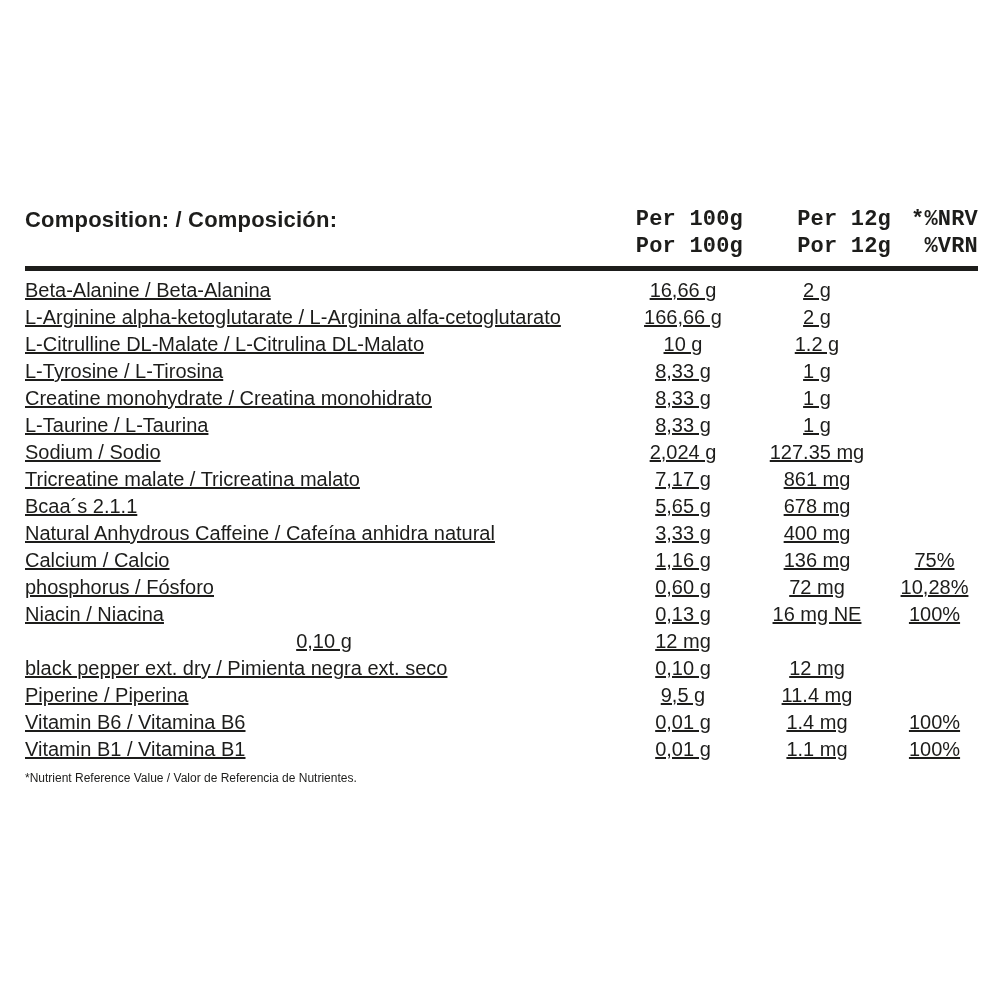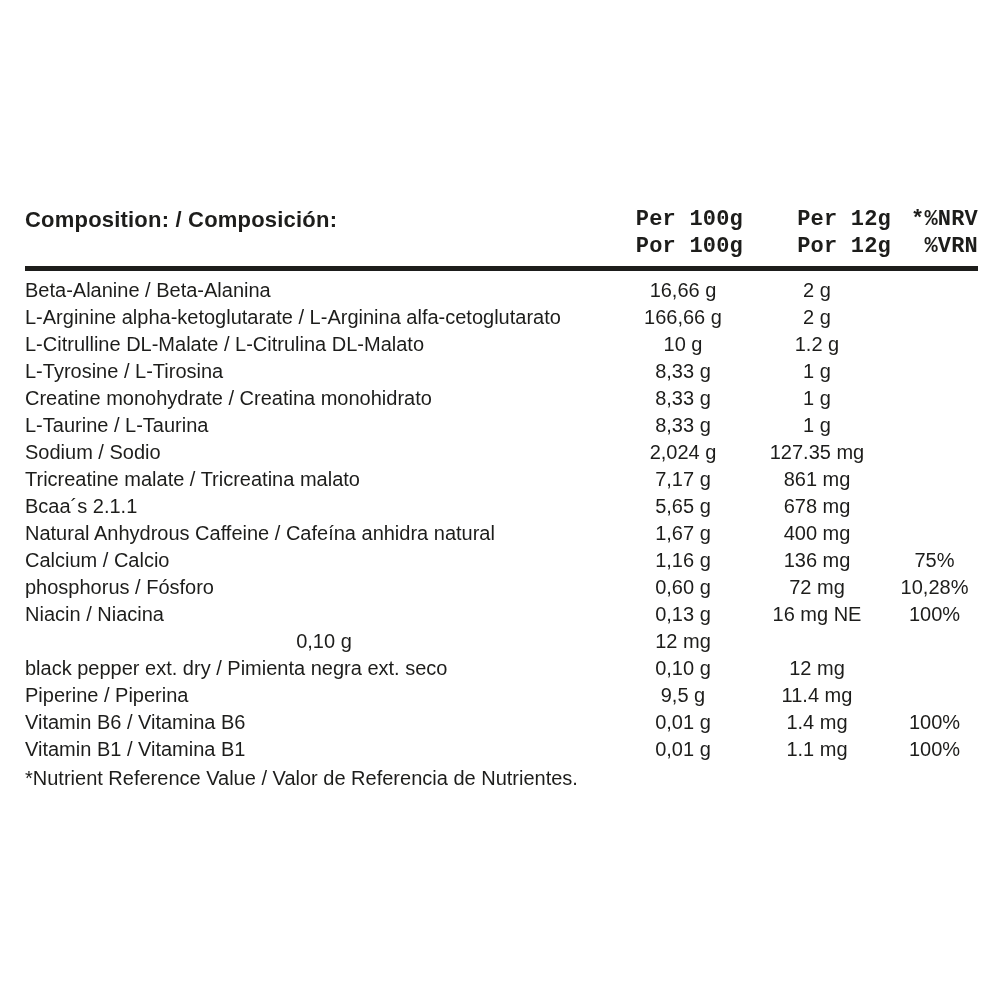--- a/index.html
+++ b/index.html
@@ -39,32 +39,33 @@
     border: none;
     height: 5px;
     background: #1d1d1b;
     margin: 6px 0 6px 0;
   }
   .body-row {
     display: grid;
     grid-template-columns: 1fr 120px 148px 87px;
     font-size: 20px;
     line-height: 27px;
+    text-decoration: underline;
   }
   .cell-label {
     text-align: left;
     white-space: nowrap;
     overflow: hidden;
   }
   .cell-num {
     text-align: center;
     white-space: nowrap;
   }
   .footnote {
-    font-size: 20px;
+    font-size: 12px;
     line-height: 27px;
     margin-top: 2px;
     text-align: left;
   }
 </style>
 </head>
 <body style="background: rgb(255, 255, 255); color: rgb(29, 29, 27);">
 
 <div class="sheet">
 
@@ -145,21 +146,21 @@
 
   <div class="body-row">
     <div class="cell-label">Bcaa´s 2.1.1</div>
     <div class="cell-num">5,65 g</div>
     <div class="cell-num">678 mg</div>
     <div class="cell-num"></div>
   </div>
 
   <div class="body-row">
     <div class="cell-label">Natural Anhydrous Caffeine / Cafeína anhidra natural</div>
-    <div class="cell-num">1,67 g</div>
+    <div class="cell-num">3,33 g</div>
     <div class="cell-num">400 mg</div>
     <div class="cell-num"></div>
   </div>
 
   <div class="body-row">
     <div class="cell-label">Calcium / Calcio</div>
     <div class="cell-num">1,16 g</div>
     <div class="cell-num">136 mg</div>
     <div class="cell-num">75%</div>
   </div>

